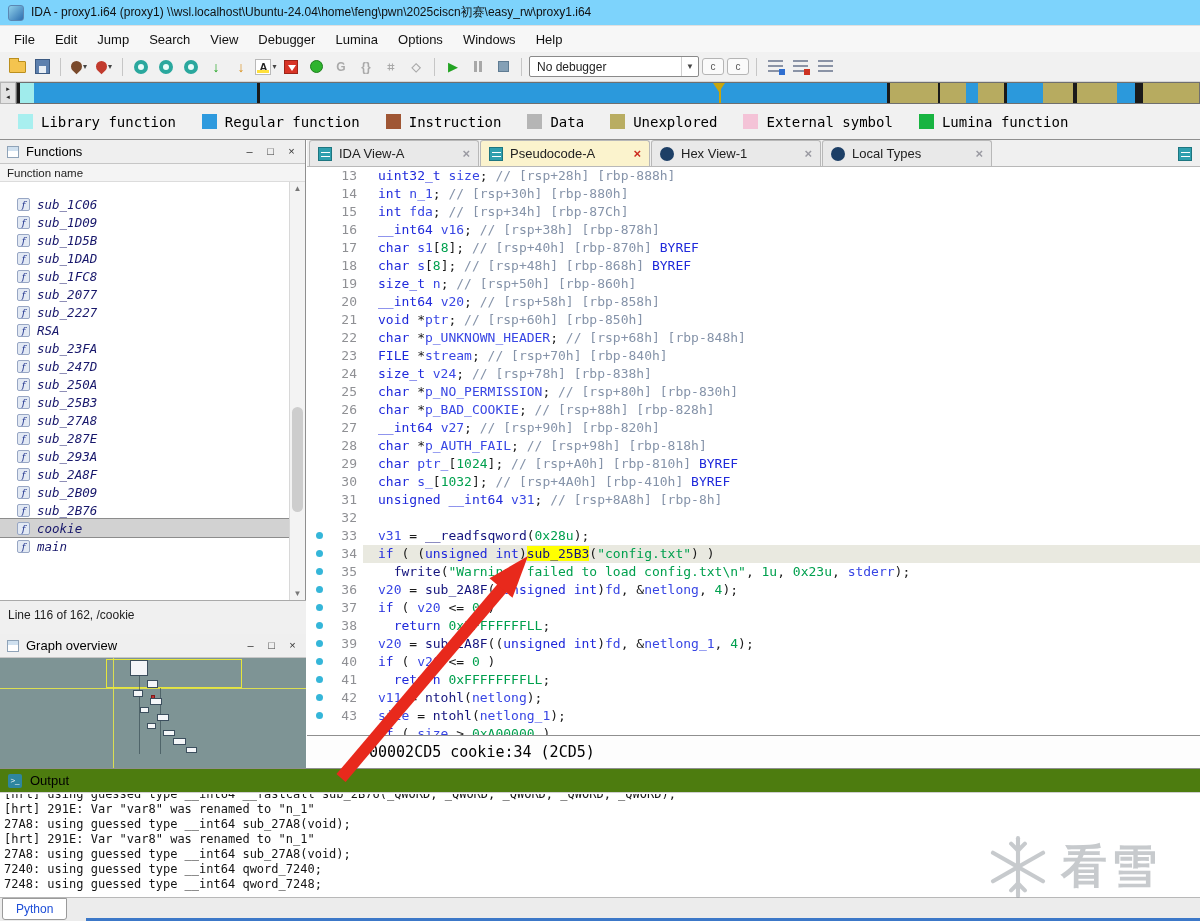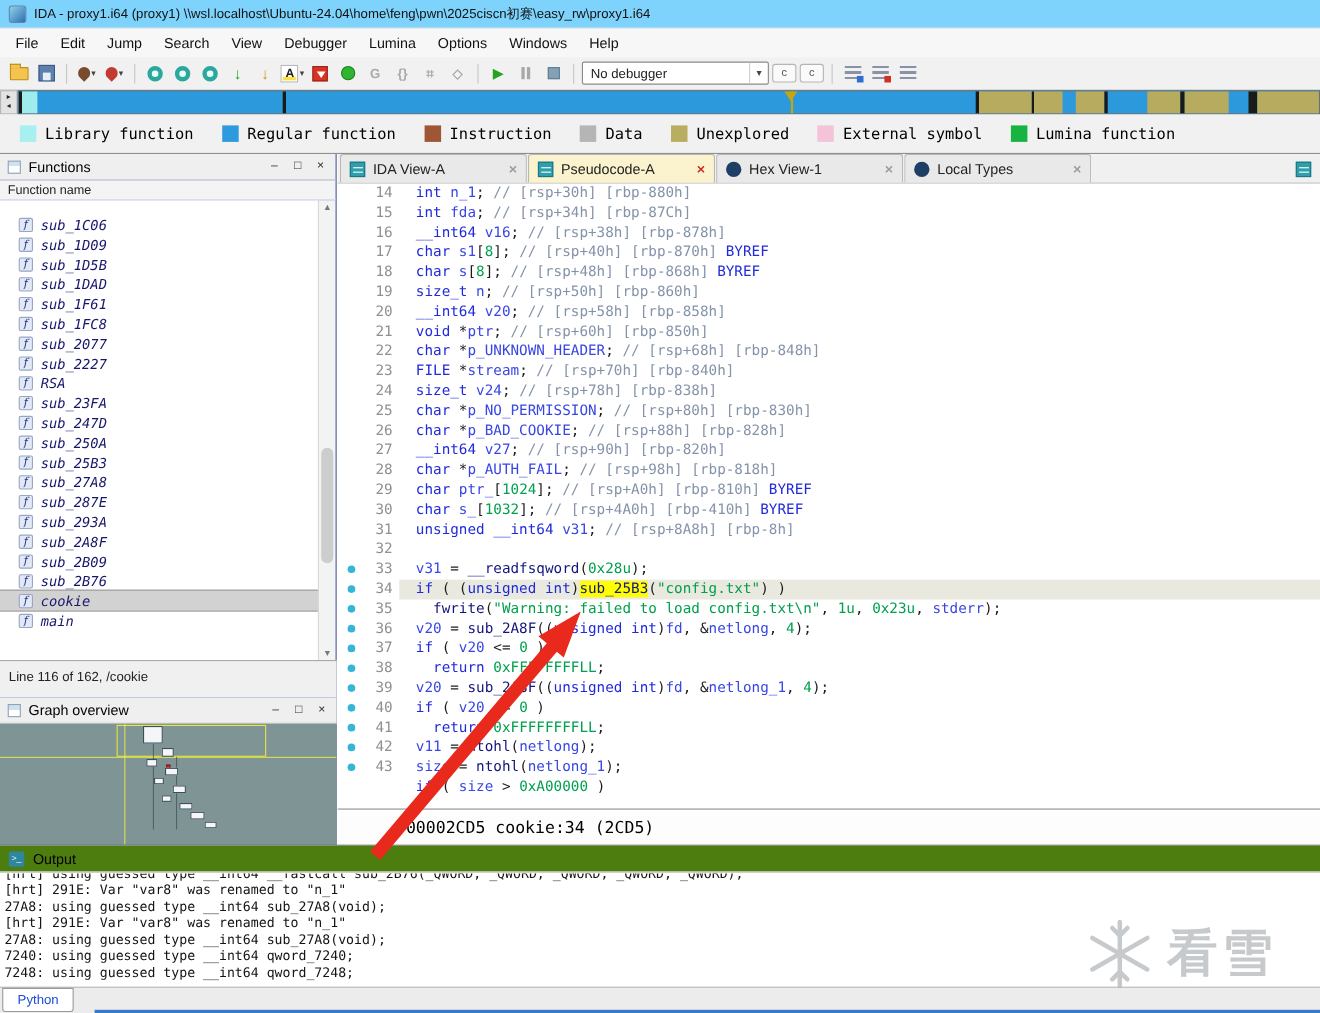--- a/index.html
+++ b/index.html
@@ -340,24 +340,20 @@
       <div class="fn-row">
         <span class="ficon"></span>
         <span class="fn-name">sub_1D5B</span>
       </div>
       <div class="fn-row">
         <span class="ficon"></span>
         <span class="fn-name">sub_1DAD</span>
       </div>
       <div class="fn-row">
         <span class="ficon"></span>
-        <span class="fn-name">sub_1F61</span>
-      </div>
-      <div class="fn-row">
-        <span class="ficon"></span>
         <span class="fn-name">sub_1FC8</span>
       </div>
       <div class="fn-row">
         <span class="ficon"></span>
         <span class="fn-name">sub_2077</span>
       </div>
       <div class="fn-row">
         <span class="ficon"></span>
         <span class="fn-name">sub_2227</span>
       </div>
@@ -472,20 +468,21 @@
         </div>
         <div class="tab">
           <span class="ti ti-types"></span>
           <span class="tab-label">Local Types</span>
           <span class="tab-x">×</span>
         </div>
       </div>
     <span class="ti ti-grid tabbar-end"></span>
   </div>
   <div class="code">
+      <div class="code-row"><span class="gutter"><span class="lnum">13</span></span><span class="code-text"><span class="sg-t">uint32_t </span><span class="sg-v">size</span><span class="sg-p">; </span><span class="sg-c">// [rsp+28h] [rbp-888h]</span></span></div>
       <div class="code-row"><span class="gutter"><span class="lnum">14</span></span><span class="code-text"><span class="sg-t">int </span><span class="sg-v">n_1</span><span class="sg-p">; </span><span class="sg-c">// [rsp+30h] [rbp-880h]</span></span></div>
       <div class="code-row"><span class="gutter"><span class="lnum">15</span></span><span class="code-text"><span class="sg-t">int </span><span class="sg-v">fda</span><span class="sg-p">; </span><span class="sg-c">// [rsp+34h] [rbp-87Ch]</span></span></div>
       <div class="code-row"><span class="gutter"><span class="lnum">16</span></span><span class="code-text"><span class="sg-t">__int64 </span><span class="sg-v">v16</span><span class="sg-p">; </span><span class="sg-c">// [rsp+38h] [rbp-878h]</span></span></div>
       <div class="code-row"><span class="gutter"><span class="lnum">17</span></span><span class="code-text"><span class="sg-t">char </span><span class="sg-v">s1</span><span class="sg-p">[</span><span class="sg-n">8</span><span class="sg-p">]; </span><span class="sg-c">// [rsp+40h] [rbp-870h] </span><span class="sg-m">BYREF</span></span></div>
       <div class="code-row"><span class="gutter"><span class="lnum">18</span></span><span class="code-text"><span class="sg-t">char </span><span class="sg-v">s</span><span class="sg-p">[</span><span class="sg-n">8</span><span class="sg-p">]; </span><span class="sg-c">// [rsp+48h] [rbp-868h] </span><span class="sg-m">BYREF</span></span></div>
       <div class="code-row"><span class="gutter"><span class="lnum">19</span></span><span class="code-text"><span class="sg-t">size_t </span><span class="sg-v">n</span><span class="sg-p">; </span><span class="sg-c">// [rsp+50h] [rbp-860h]</span></span></div>
       <div class="code-row"><span class="gutter"><span class="lnum">20</span></span><span class="code-text"><span class="sg-t">__int64 </span><span class="sg-v">v20</span><span class="sg-p">; </span><span class="sg-c">// [rsp+58h] [rbp-858h]</span></span></div>
       <div class="code-row"><span class="gutter"><span class="lnum">21</span></span><span class="code-text"><span class="sg-t">void </span><span class="sg-p">*</span><span class="sg-v">ptr</span><span class="sg-p">; </span><span class="sg-c">// [rsp+60h] [rbp-850h]</span></span></div>
       <div class="code-row"><span class="gutter"><span class="lnum">22</span></span><span class="code-text"><span class="sg-t">char </span><span class="sg-p">*</span><span class="sg-v">p_UNKNOWN_HEADER</span><span class="sg-p">; </span><span class="sg-c">// [rsp+68h] [rbp-848h]</span></span></div>
       <div class="code-row"><span class="gutter"><span class="lnum">23</span></span><span class="code-text"><span class="sg-t">FILE </span><span class="sg-p">*</span><span class="sg-v">stream</span><span class="sg-p">; </span><span class="sg-c">// [rsp+70h] [rbp-840h]</span></span></div>

